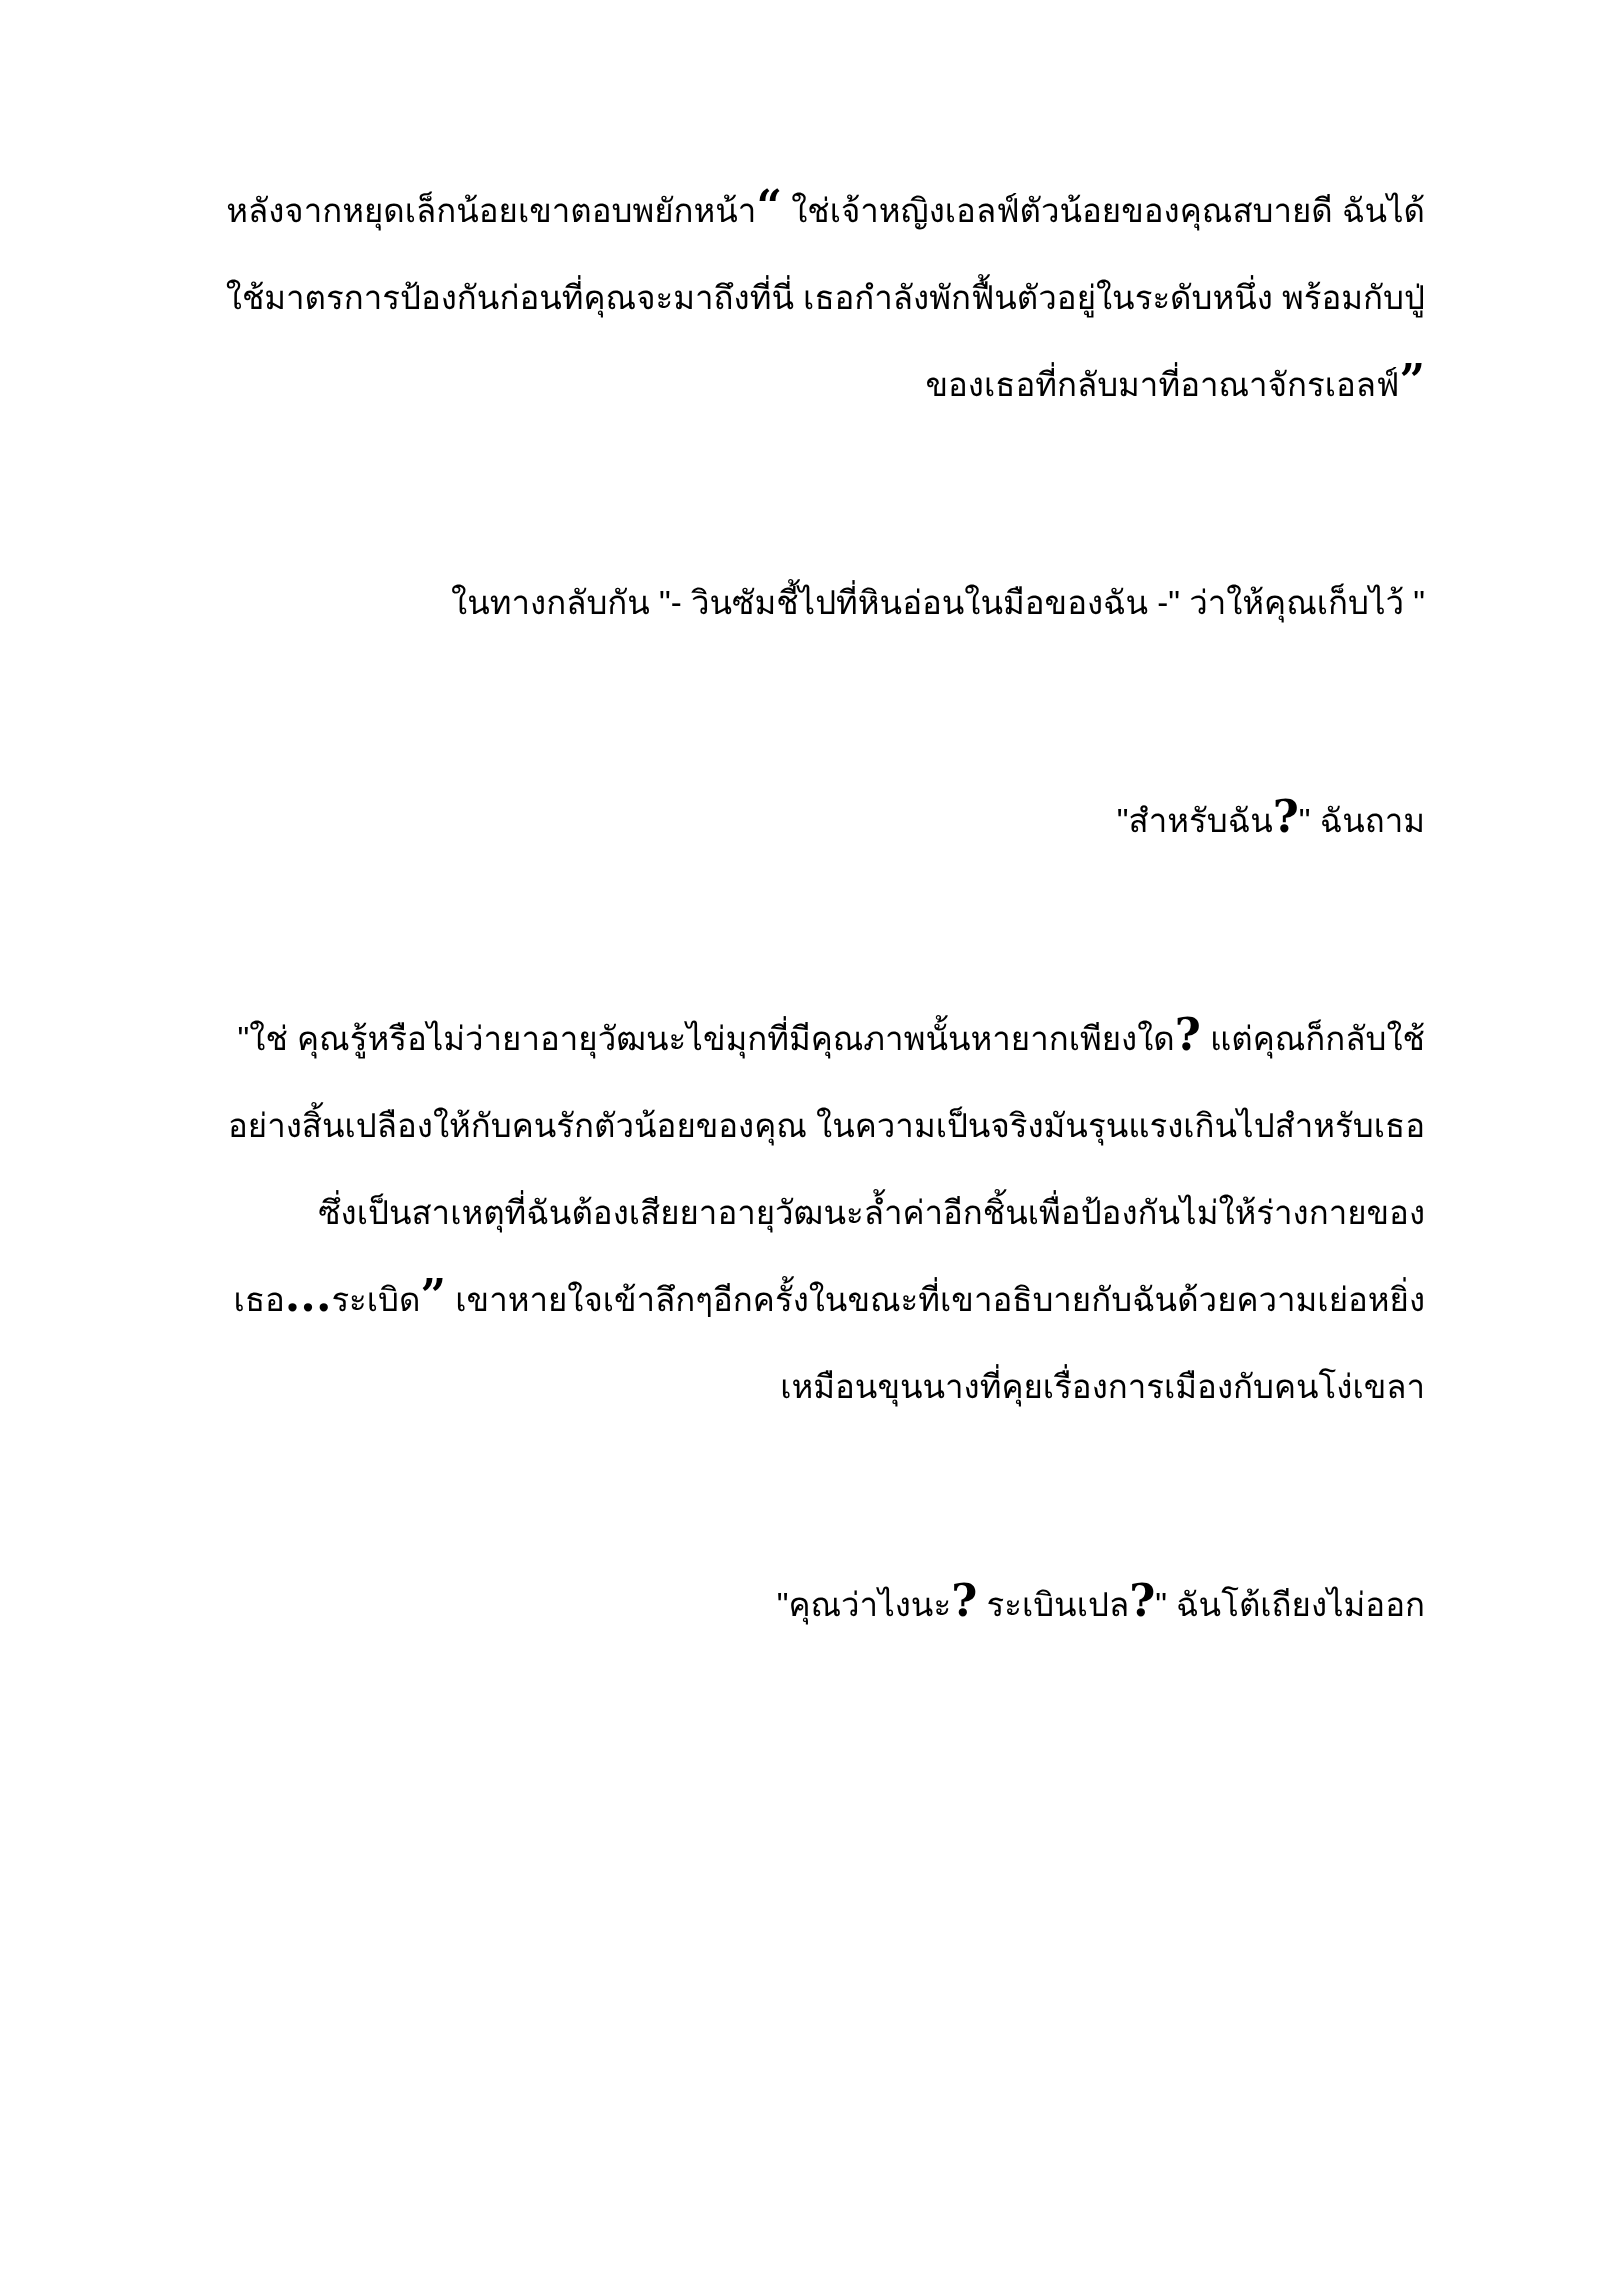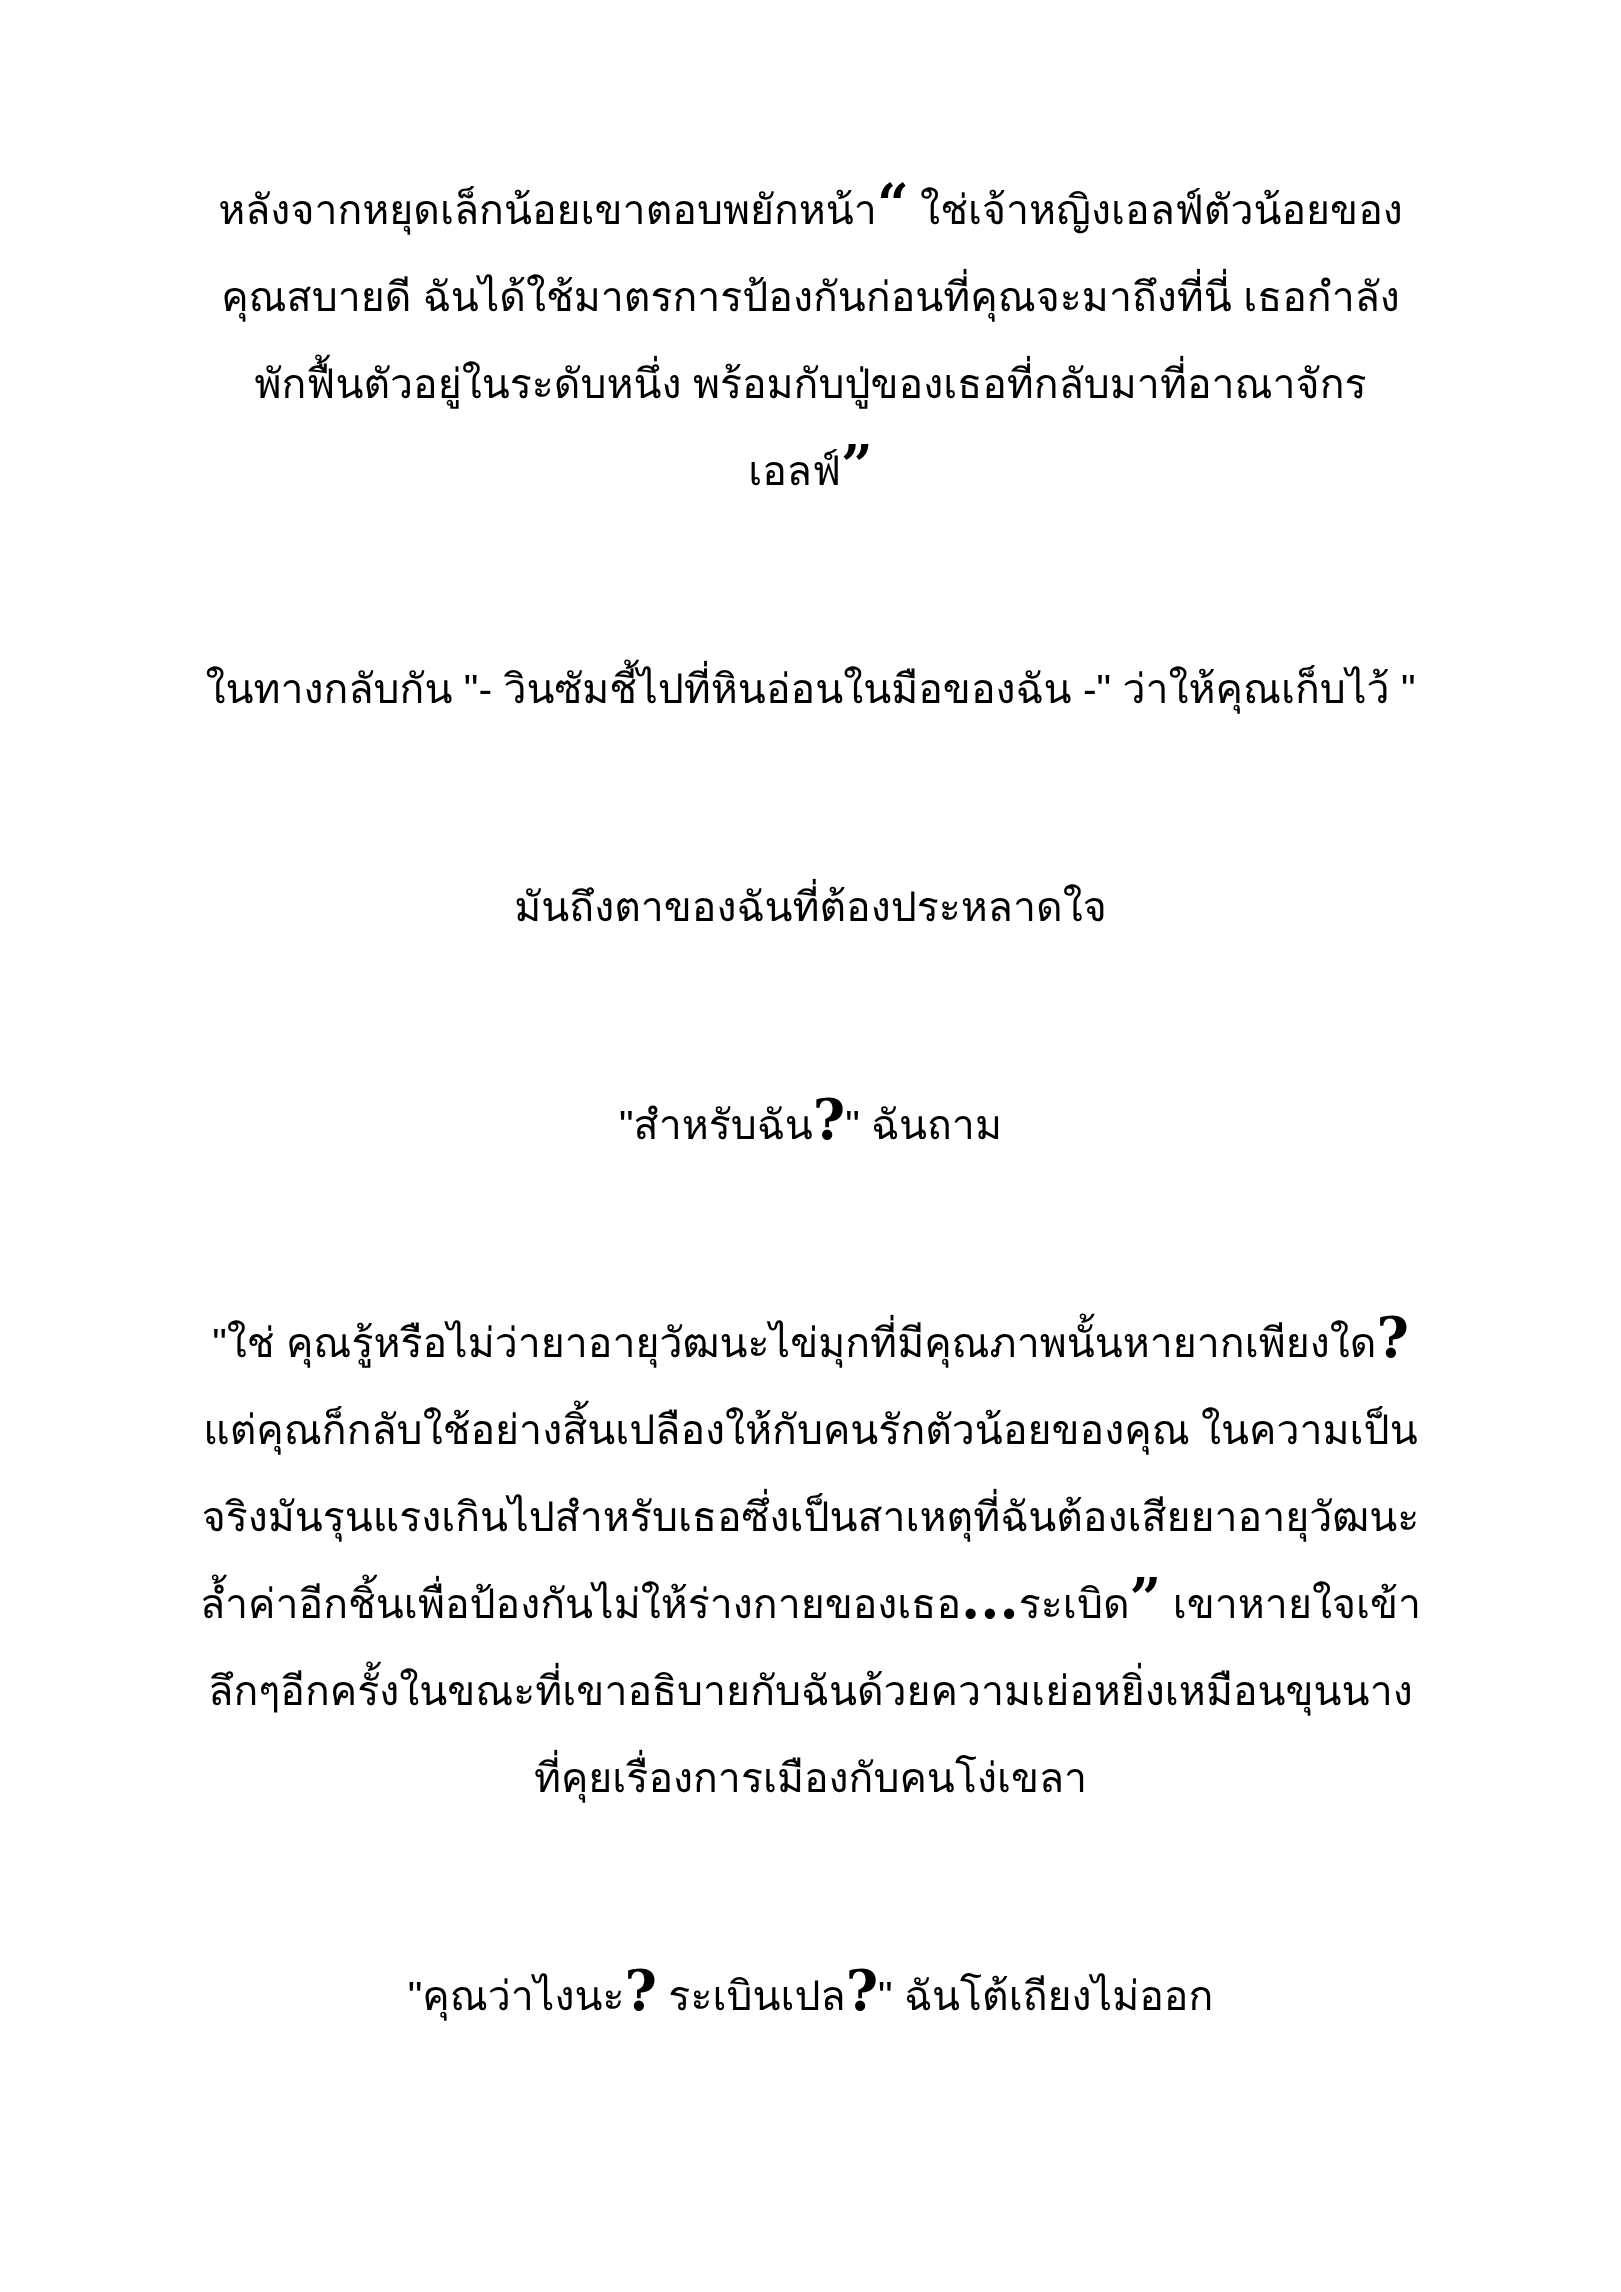--- a/index.html
+++ b/index.html
@@ -16,38 +16,37 @@
   }
   .page {
     box-sizing: border-box;
     width: 1621px;
     height: 2293px;
     padding: 167px 196px 0 196px;
     background: #ffffff;
   }
   p.para {
     margin: 0 0 131px 0;
-    font-size: 41px;
+    font-size: 33px;
     line-height: 87px;
-    text-align: center;
+    text-align: right;
     white-space: normal;
   }
   
   .alt-glyph {
     font-family: "DejaVu Serif", serif;
     font-weight: bold;
     font-size: 1.35em;
     line-height: 0;
     vertical-align: baseline;
   }
 </style>
 </head>
 <body>
 
 <div class="page">
   <p class="para"><span>หลังจากหยุดเล็กน้อยเขาตอบพยักหน้า</span><span class="alt-glyph">“</span><span> ใช่เจ้าหญิงเอลฟ์ตัวน้อยของคุณสบายดี ฉันได้ใช้มาตรการป้องกันก่อนที่คุณจะมาถึงที่นี่ เธอกำลังพักฟื้นตัวอยู่ในระดับหนึ่ง พร้อมกับปู่ของเธอที่กลับมาที่อาณาจักรเอลฟ์</span><span class="alt-glyph">”</span></p>
   <p class="para"><span>ในทางกลับกัน "- วินซัมชี้ไปที่หินอ่อนในมือของฉัน -" ว่าให้คุณเก็บไว้ "</span></p>
-  <p class="para"><span>มันถึงตาของฉันที่ต้องประหลาดใจ</span></p>
   <p class="para"><span>"สำหรับฉัน</span><span class="alt-glyph">?</span><span>" ฉันถาม</span></p>
   <p class="para"><span>"ใช่ คุณรู้หรือไม่ว่ายาอายุวัฒนะไข่มุกที่มีคุณภาพนั้นหายากเพียงใด</span><span class="alt-glyph">?</span><span> แต่คุณก็กลับใช้อย่างสิ้นเปลืองให้กับคนรักตัวน้อยของคุณ ในความเป็นจริงมันรุนแรงเกินไปสำหรับเธอซึ่งเป็นสาเหตุที่ฉันต้องเสียยาอายุวัฒนะล้ำค่าอีกชิ้นเพื่อป้องกันไม่ให้ร่างกายของเธอ</span><span class="alt-glyph">...</span><span>ระเบิด</span><span class="alt-glyph">”</span><span> เขาหายใจเข้าลึกๆอีกครั้งในขณะที่เขาอธิบายกับฉันด้วยความเย่อหยิ่งเหมือนขุนนางที่คุยเรื่องการเมืองกับคนโง่เขลา</span></p>
   <p class="para"><span>"คุณว่าไงนะ</span><span class="alt-glyph">?</span><span> ระเบินเปล</span><span class="alt-glyph">?</span><span>" ฉันโต้เถียงไม่ออก</span></p>
 </div>
 
 
 </body></html>

